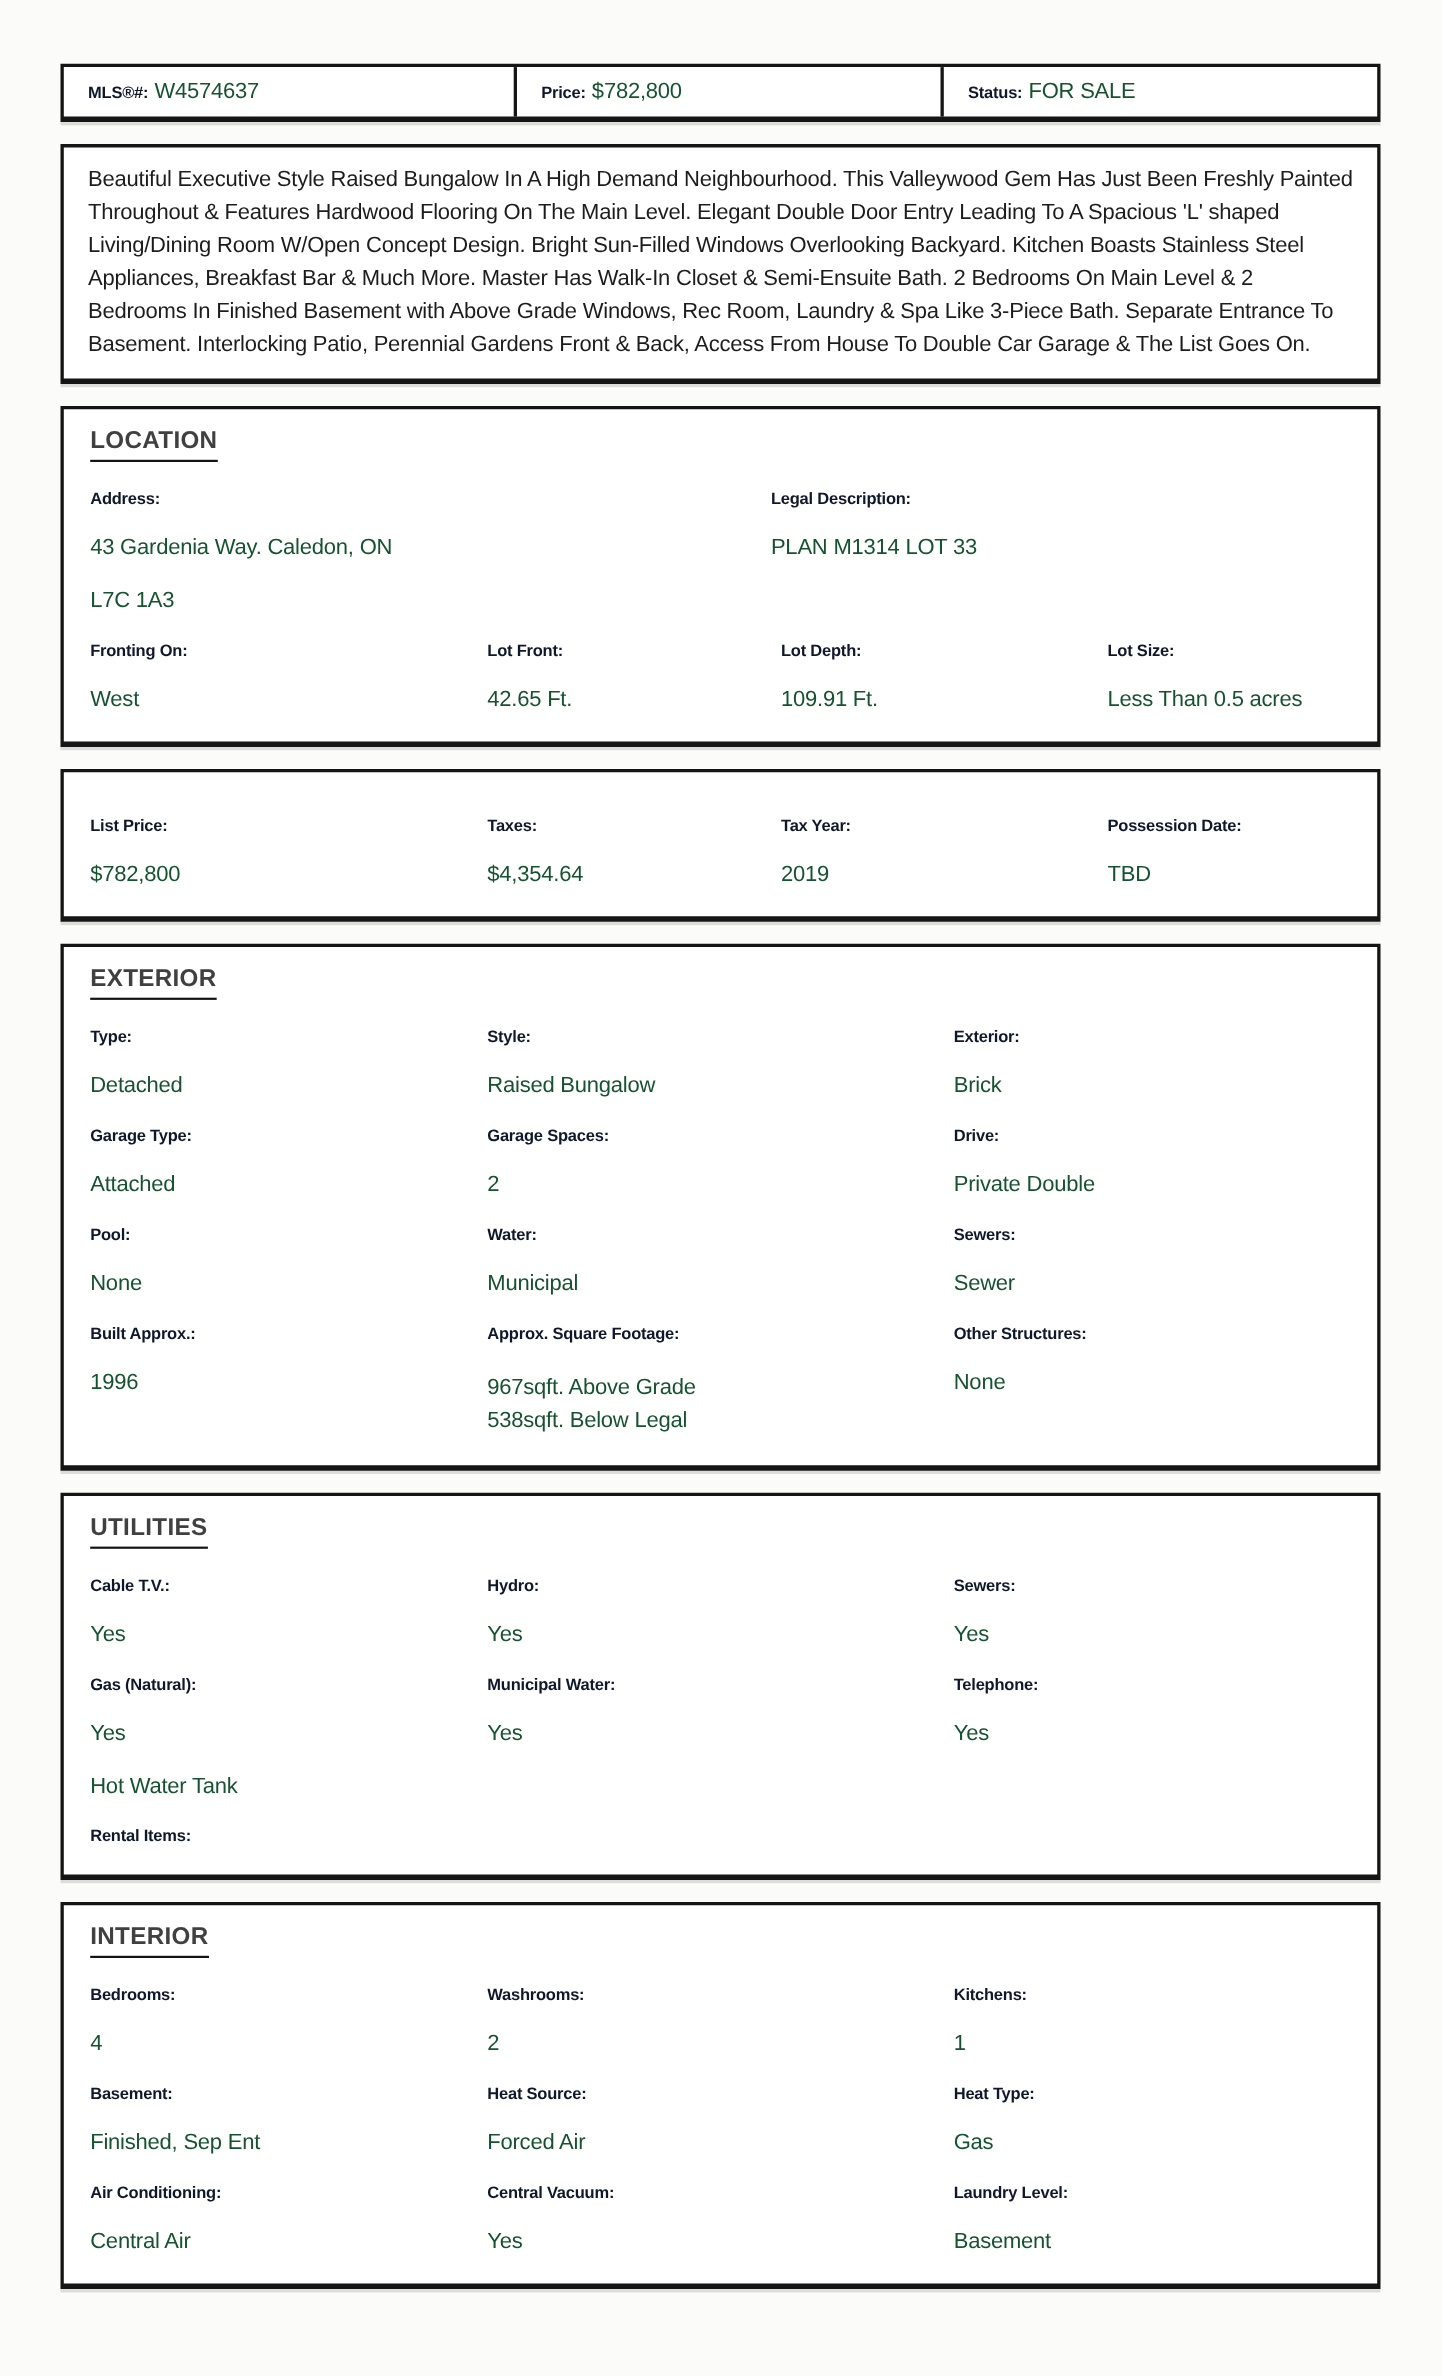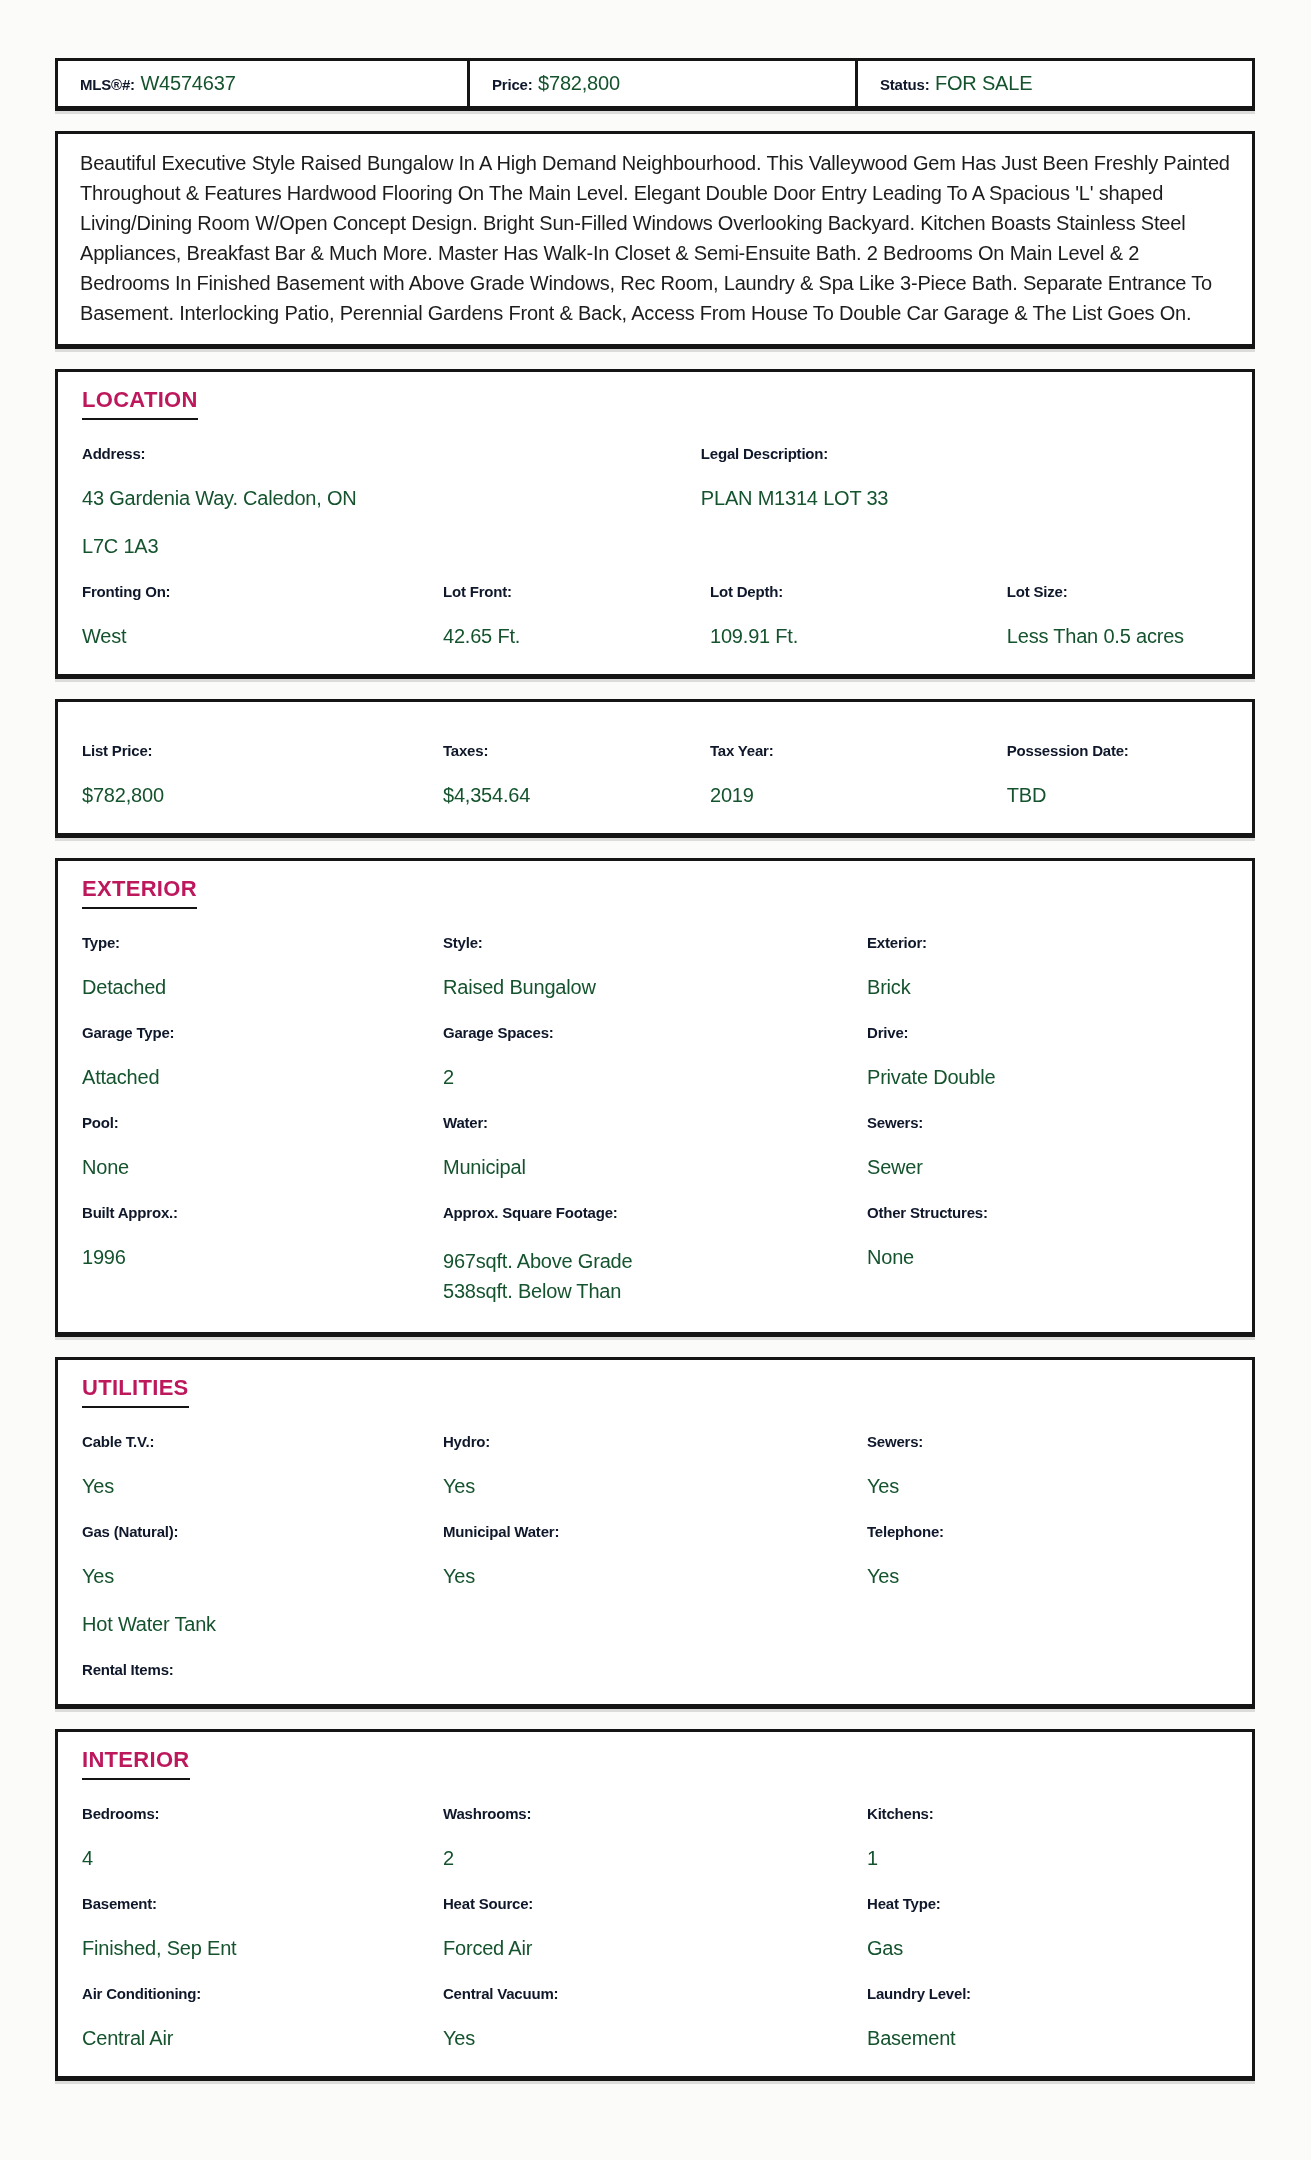--- a/index.html
+++ b/index.html
@@ -53,21 +53,21 @@
     letter-spacing: -0.2px;
   }
 
   
   .section { padding: 15px 24px 26px 24px; }
   .sec-title-wrap { margin: 0; }
   .sec-title {
     display: inline-block;
     font-size: 22px;
     font-weight: 700;
-    color: #be185d;
+    color: #404040;
     letter-spacing: 0.3px;
     border-bottom: 2px solid #141414;
     padding-bottom: 5px;
   }
   .trow { display: grid; margin-top: 25px; }
   .cols1 { grid-template-columns: 100%; }
   .cols2 { grid-template-columns: 54% 46%; }
   .cols3 { grid-template-columns: 31.5% 37% 31.5%; }
   .cols4 { grid-template-columns: 31.5% 23.3% 25.9% 19.3%; }
   .cell { overflow: hidden; white-space: nowrap; }
@@ -178,21 +178,21 @@
     </div>
     <div class="trow cols3">
       <div class="cell lbl">Built Approx.:</div>
       <div class="cell lbl">Approx. Square Footage:</div>
       <div class="cell lbl">Other Structures:</div>
     </div>
     <div class="trow cols3">
       <div class="cell val">1996</div>
       <div class="cell val multiline">
         <span>967sqft. Above Grade</span>
-        <span>538sqft. Below Than</span>
+        <span>538sqft. Below Legal</span>
       </div>
       <div class="cell val">None</div>
     </div>
   </section>
 
   <section class="box section">
     <div class="sec-title-wrap">
       <span class="sec-title">UTILITIES</span>
     </div>
     <div class="trow cols3">

